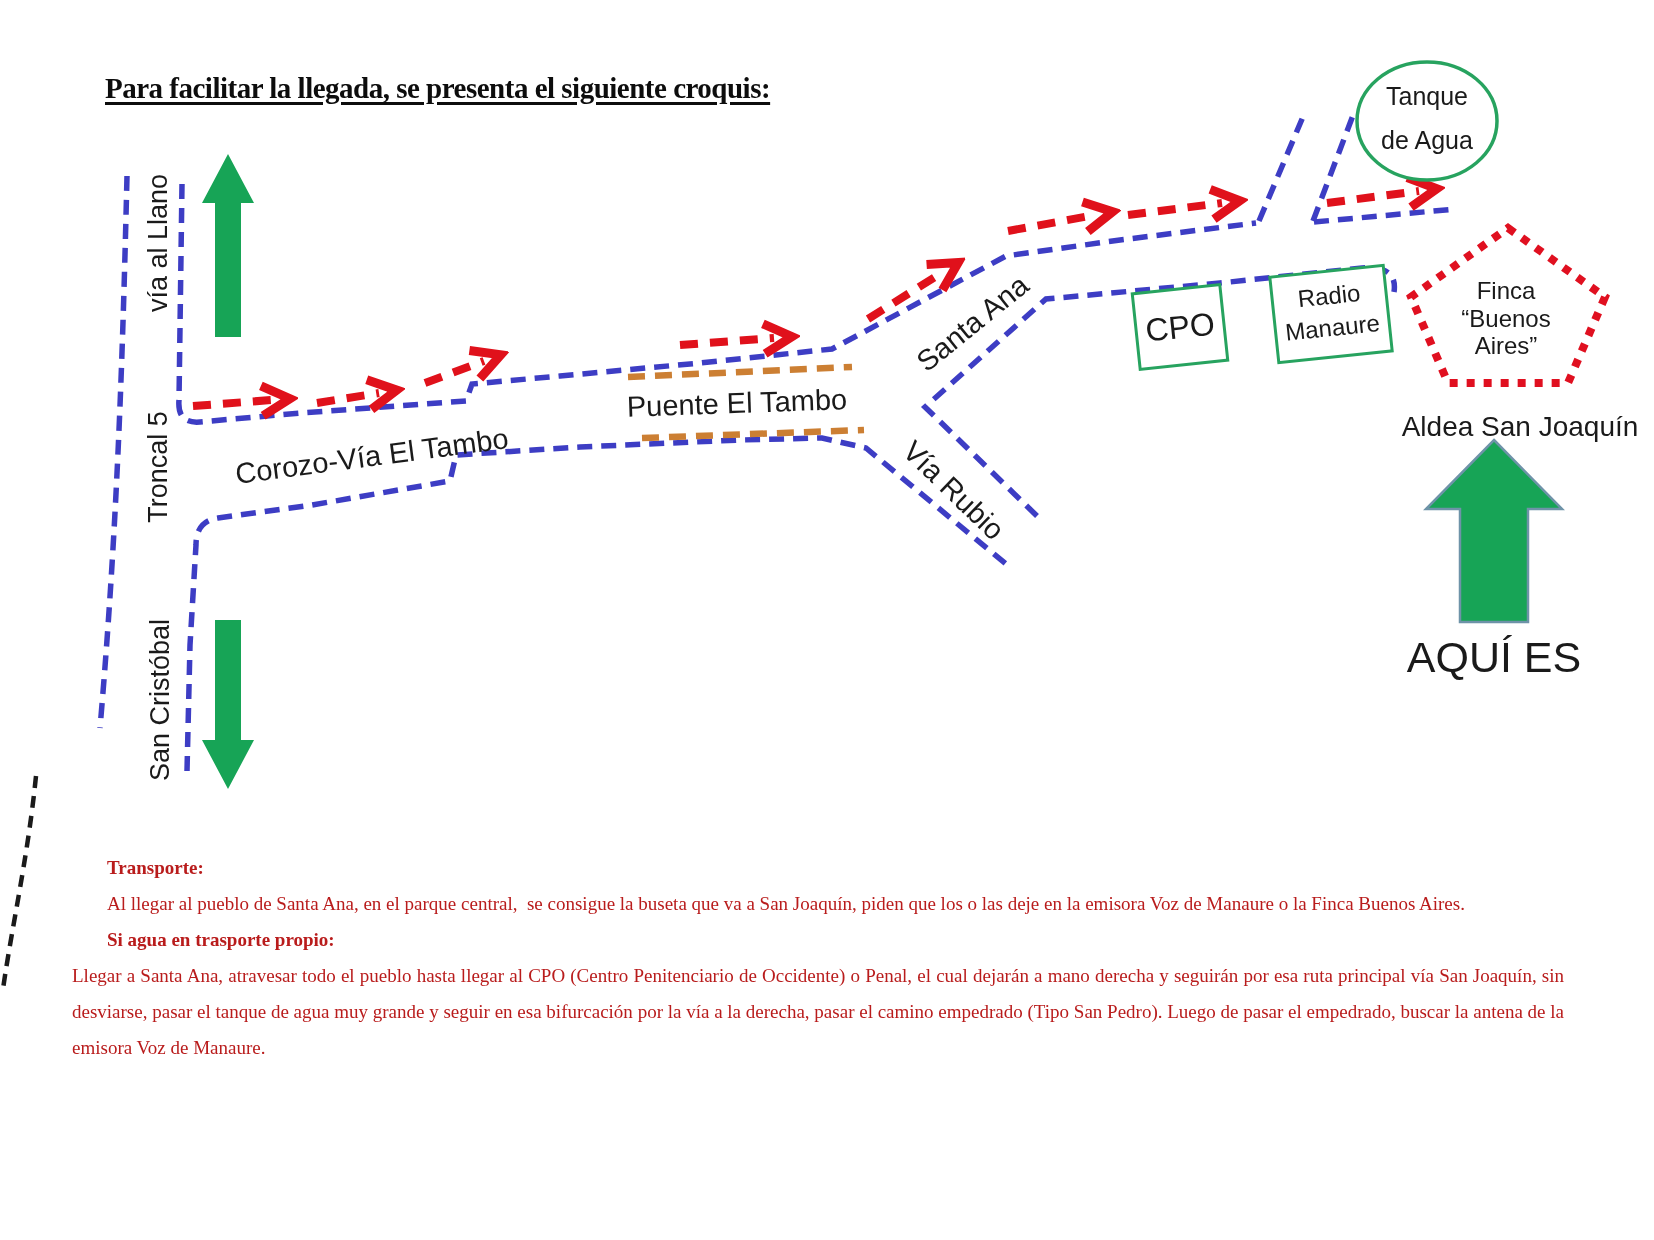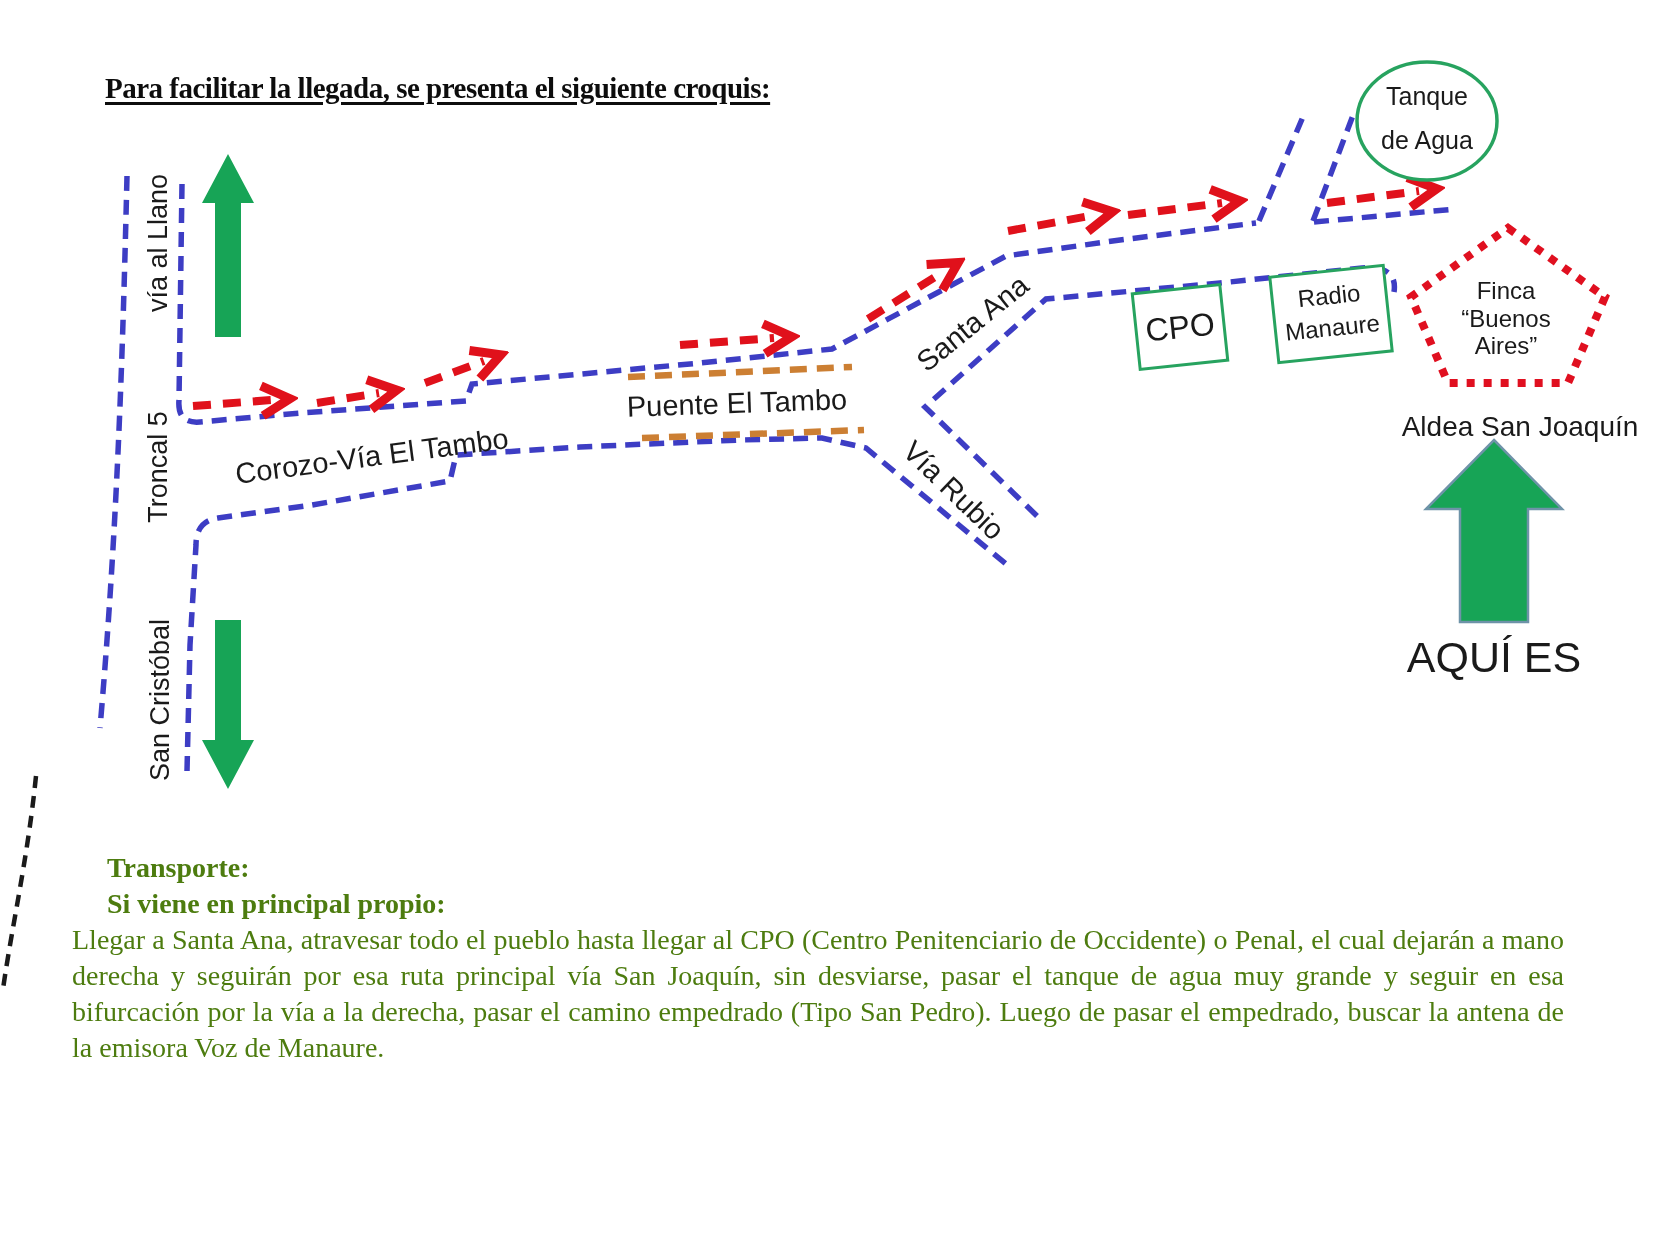--- a/index.html
+++ b/index.html
@@ -3,21 +3,21 @@
 <meta charset="utf-8">
 <style>
   html,body{margin:0;padding:0;background:#ffffff;}
   #page{position:relative;width:1654px;height:1108px;background:#fff;overflow:hidden;
         font-family:"Liberation Sans",sans-serif;}
   #map-svg{position:absolute;left:0;top:0;}
   .doc-title{position:absolute;left:105px;top:72px;
      font-family:"Liberation Serif",serif;font-weight:bold;font-size:29px;letter-spacing:-0.5px;
      color:#0d0d0d;text-decoration:underline;text-decoration-thickness:3px;text-underline-offset:4px;}
   .directions{position:absolute;left:72px;top:850px;width:1492px;
-     font-family:"Liberation Serif",serif;font-size:28px;line-height:36px;color:#4d7c0f;}
+     font-family:"Liberation Serif",serif;font-size:19px;line-height:36px;color:#b91c1c;}
   .directions p{margin:0;white-space:pre-wrap;}
   .p-head{margin-left:35px !important;font-weight:bold;}
   .p-line{margin-left:35px !important;}
   .p-wrap{margin-left:78px !important;text-indent:-43px;text-align:justify;}
   .p-body{margin-left:0 !important;text-align:justify;}
   .maplabel{font-family:"Liberation Sans",sans-serif;fill:#1a1a1a;}
 </style>
 </head>
 <body>
 
@@ -105,17 +105,18 @@
     <g transform="translate(953,491) rotate(44)">
       <text class="maplabel" x="0" y="9" font-size="29" text-anchor="middle">Vía Rubio</text>
     </g>
 
     <text class="maplabel" x="1520" y="436" font-size="28" text-anchor="middle">Aldea San Joaquín</text>
     <text class="maplabel" x="1494" y="672" font-size="43" text-anchor="middle" fill="#000">AQUÍ ES</text>
   </svg>
 
   <div class="directions">
     <p class="p-head">Transporte:</p>
-    <p class="p-head">Si viene en principal propio:</p>
+    <p class="p-wrap">Al llegar al pueblo de Santa Ana, en el parque central,  se consigue la buseta que va a San Joaquín, piden que los o las deje en la emisora Voz de Manaure o la Finca Buenos Aires.</p>
+    <p class="p-head">Si agua en trasporte propio:</p>
     <p class="p-body">Llegar a Santa Ana, atravesar todo el pueblo hasta llegar al CPO (Centro Penitenciario de Occidente) o Penal, el cual dejarán a mano derecha y seguirán por esa ruta principal vía San Joaquín, sin desviarse, pasar el tanque de agua muy grande y seguir en esa bifurcación por la vía a la derecha, pasar el camino empedrado (Tipo San Pedro). Luego de pasar el empedrado, buscar la antena de la emisora Voz de Manaure.</p>
   </div>
 
 </div>
 
 </body></html>

